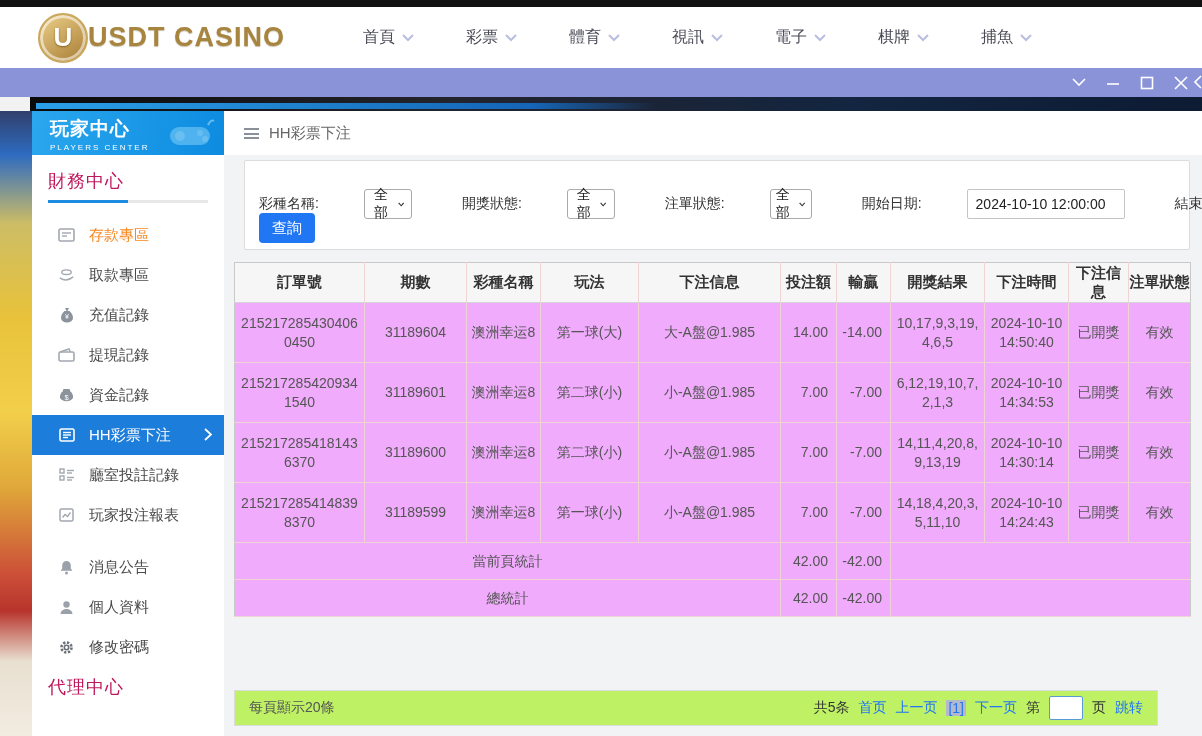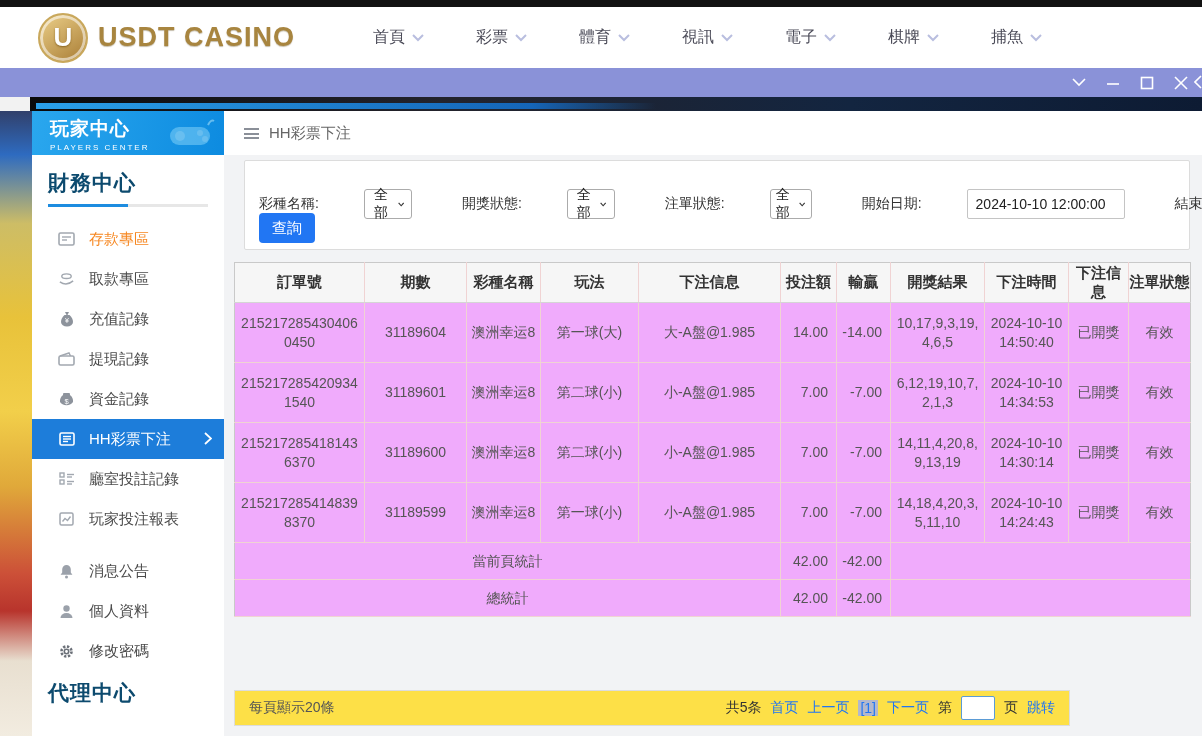--- a/index.html
+++ b/index.html
@@ -6,21 +6,21 @@
   html,body { width:1202px; height:736px; overflow:hidden; }
   body { font-family:"Liberation Sans","DejaVu Sans",sans-serif; font-size:14px; color:#444; background:#f2f2f2; }
   .app { position:relative; width:1202px; height:736px; background:#f2f2f2; }
 
   
   .black-strip { position:absolute; left:0; top:0; width:1202px; height:7px; background:#121212; }
   .topbar { position:absolute; left:0; top:7px; width:1202px; height:61px; background:#ffffff; display:flex; align-items:center; }
   .logo { display:flex; align-items:center; margin-left:38px; }
   .coin { width:50px; height:50px; border-radius:50%; background:linear-gradient(145deg,#ecd08a,#a87c34); border:2px solid #c9a85c; display:flex; align-items:center; justify-content:center; box-shadow:inset 0 0 0 3px rgba(255,255,255,.55); }
   .coin span { color:#fff; font-weight:bold; font-size:26px; text-shadow:0 1px 2px rgba(120,85,20,.8); }
-  .logo-text { margin-left:10px; font-size:27px; font-weight:bold; letter-spacing:1px; color:#a8853f; text-shadow:0 1px 1px rgba(90,65,15,.35); }
+  .logo-text { margin-left:0; font-size:27px; font-weight:bold; letter-spacing:1px; color:#a8853f; text-shadow:0 1px 1px rgba(90,65,15,.35); }
   .nav { display:flex; margin-left:52px; }
   .nav-item { display:flex; align-items:center; gap:7px; margin:0 26px; cursor:pointer; }
   .nav-item span { font-size:16px; color:#4b4b58; }
   .chev { width:12px; height:8px; }
 
   
   .titlebar { position:absolute; left:0; top:68px; width:1202px; height:29px; background:#8a92d8; }
   .win-controls { position:absolute; right:14px; top:0; height:29px; display:flex; align-items:center; gap:20px; }
   .wc { width:14px; height:14px; display:flex; align-items:center; justify-content:center; cursor:pointer; }
   .edge-glyph { position:absolute; right:0; top:6px; width:8px; height:16px; overflow:hidden; }
@@ -34,21 +34,21 @@
   .left-decor { position:absolute; left:0; top:111px; width:32px; height:625px;
     background:linear-gradient(180deg,#31406b 0%,#2e6bc0 7%,#cdbd66 18%,#e8c23a 33%,#f2cf4a 48%,#e0a93a 60%,#cc5038 74%,#b8342c 80%,#e8dfd0 88%,#f2ece0 100%); }
 
   
   .sidebar { position:absolute; left:32px; top:111px; width:192px; height:625px; background:#ffffff; }
   .sb-header { position:relative; height:44px; background:linear-gradient(100deg,#2aa7ee,#0d8be0); color:#fff; padding:5px 0 0 18px; overflow:hidden; }
   .sb-header .t1 { font-size:19px; font-weight:bold; letter-spacing:1px; }
   .sb-header .t2 { font-size:8px; letter-spacing:2px; margin-top:1px; }
   .sb-header svg.pad { position:absolute; right:8px; top:6px; opacity:.55; }
   .sb-section { padding:14px 16px 0 16px; }
-  .sb-section .st { font-size:21px; color:#0c4a6e; letter-spacing:1px;font-weight:bold; }
+  .sb-section .st { font-size:18px; color:#be185d; letter-spacing:1px; }
   .sb-underline { margin-top:7px; height:3px; background:#e7e7e7; position:relative; }
   .sb-underline::before { content:""; position:absolute; left:0; top:0; width:80px; height:3px; background:#1d8ce0; }
   .sb-item { height:40px; display:flex; align-items:center; padding-left:26px; cursor:pointer; position:relative; }
   .sb-item .ic { width:17px; height:17px; display:flex; align-items:center; justify-content:center; }
   .sb-item .lbl { margin-left:14px; font-size:15px; color:#4a4a4a; }
   .sb-item.orange .lbl { color:#f6861f; }
   .sb-item.selected { background:#1d7dda; }
   .sb-item.selected .lbl { color:#fff; }
   .sb-item.selected .arrow { position:absolute; right:12px; top:13px; }
   .sb-items { margin-top:12px; }
@@ -73,21 +73,21 @@
   .table-wrap { position:absolute; left:10px; top:151px; width:956px; }
   table { border-collapse:collapse; table-layout:fixed; width:956px; background:#f0abfc; border:1px solid #c9c9c9; }
   th { height:40px; background:#f6f6f6; font-size:15px; font-weight:bold; color:#333; border-right:1px solid #f0d3d3; border-bottom:1px solid #d5d5d5; padding:0; text-align:center; }
   td { height:60px; font-size:14px; color:#555; border-right:1px solid #f0d3d3; border-bottom:1px solid #f0d3d3; text-align:center; padding:2px 4px; line-height:19px; word-wrap:break-word; }
   th:last-child, td:last-child { border-right:none; }
   td.num { text-align:right; padding-right:8px; }
   tr.sumrow td { height:37px; color:#555; }
   td.sumlabel { text-align:center; }
 
   
-  .footer-card { position:absolute; left:10px; top:579px; width:836px; height:36px; background:#fde047; border:1px solid #dcdcdc; display:flex; align-items:center; justify-content:space-between; padding:4px 14px; }
+  .footer-card { position:absolute; left:10px; top:579px; width:924px; height:36px; background:#bef264; border:1px solid #dcdcdc; display:flex; align-items:center; justify-content:space-between; padding:4px 14px; }
   .pagesize { font-size:14px; color:#555; }
   .pager { display:flex; align-items:center; gap:9px; font-size:14px; }
   .pager .plain { color:#333; }
   .pager a { color:#2176f3; text-decoration:none; cursor:pointer; }
   .pager .current { background:#b3b8cc; color:#2176f3; padding:0 2px; }
   .jump-input { width:34px; height:24px; border:1px solid #5b9bd5; border-radius:2px; outline:none; }
 </style>
 </head>
 <body>
 

